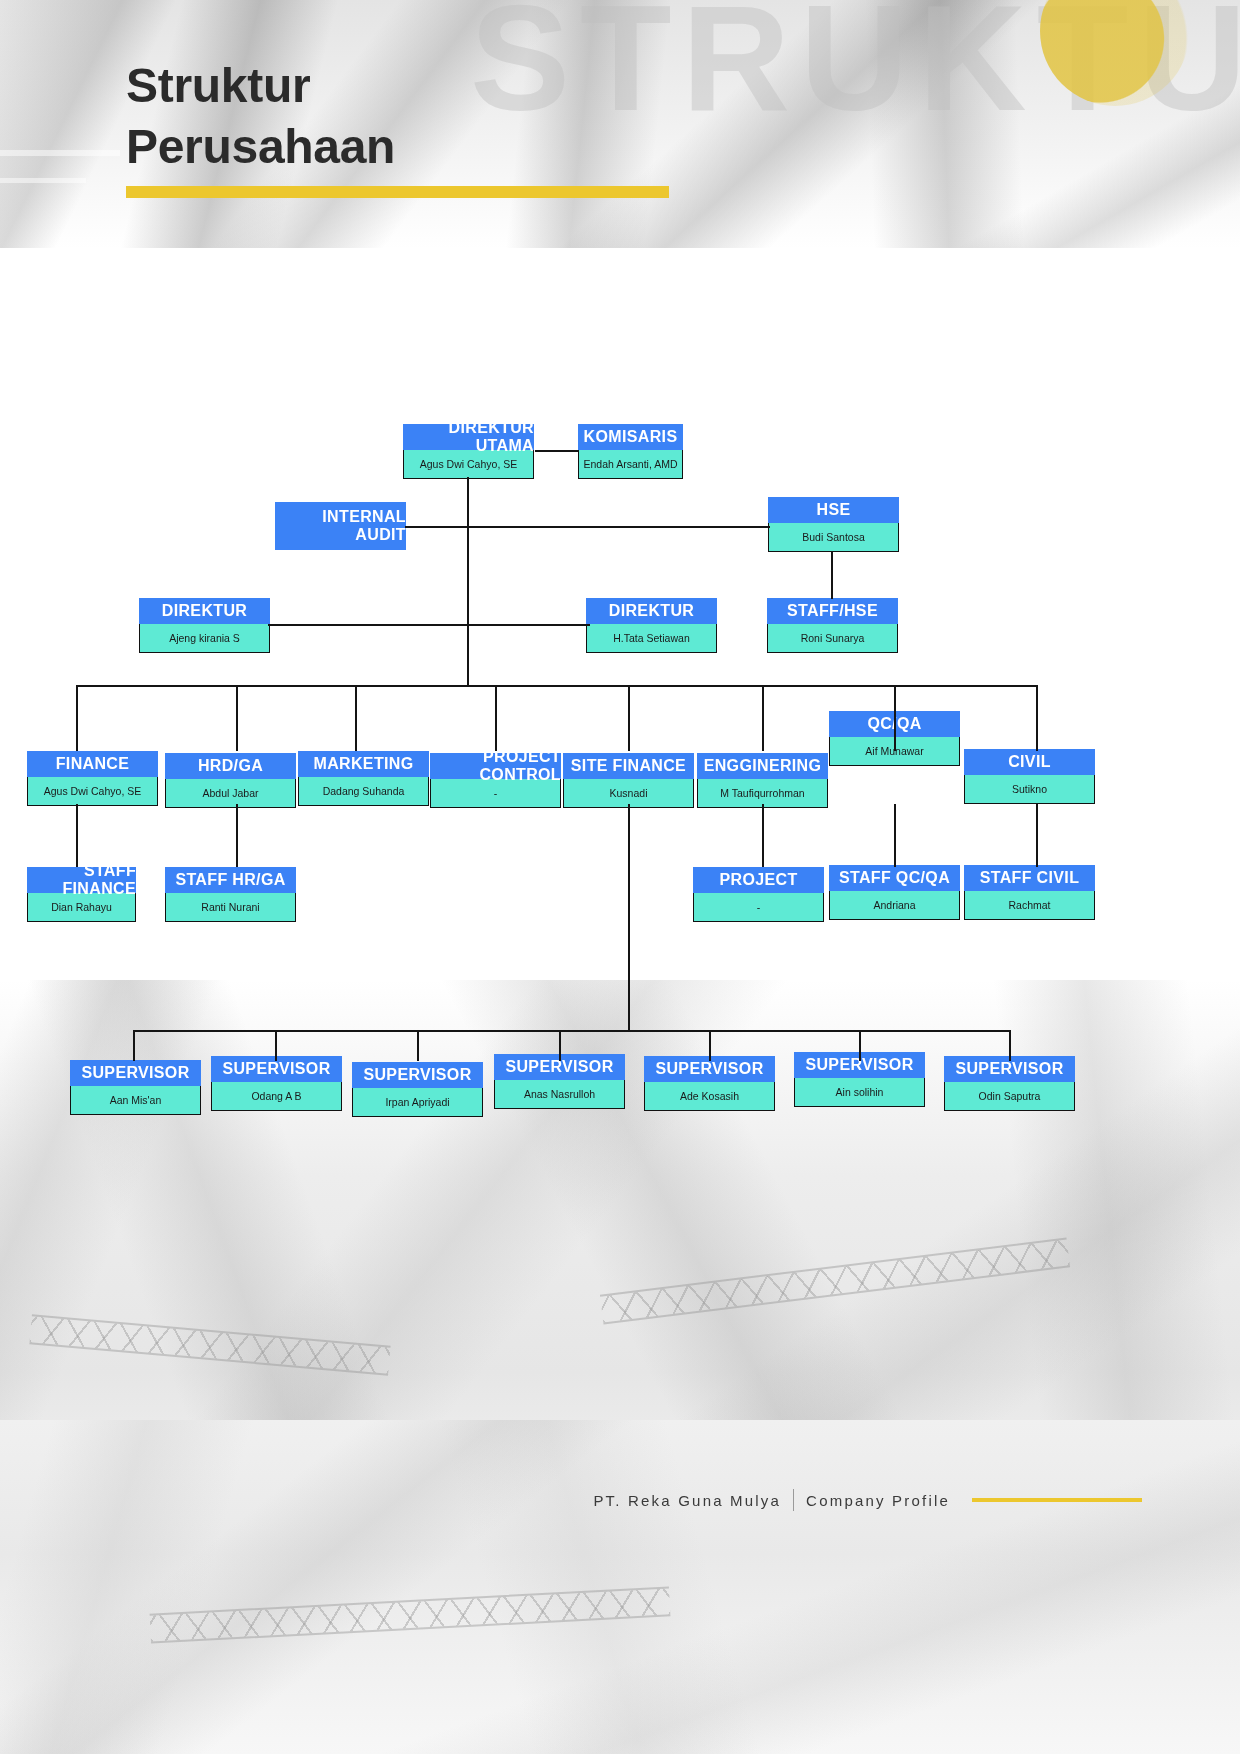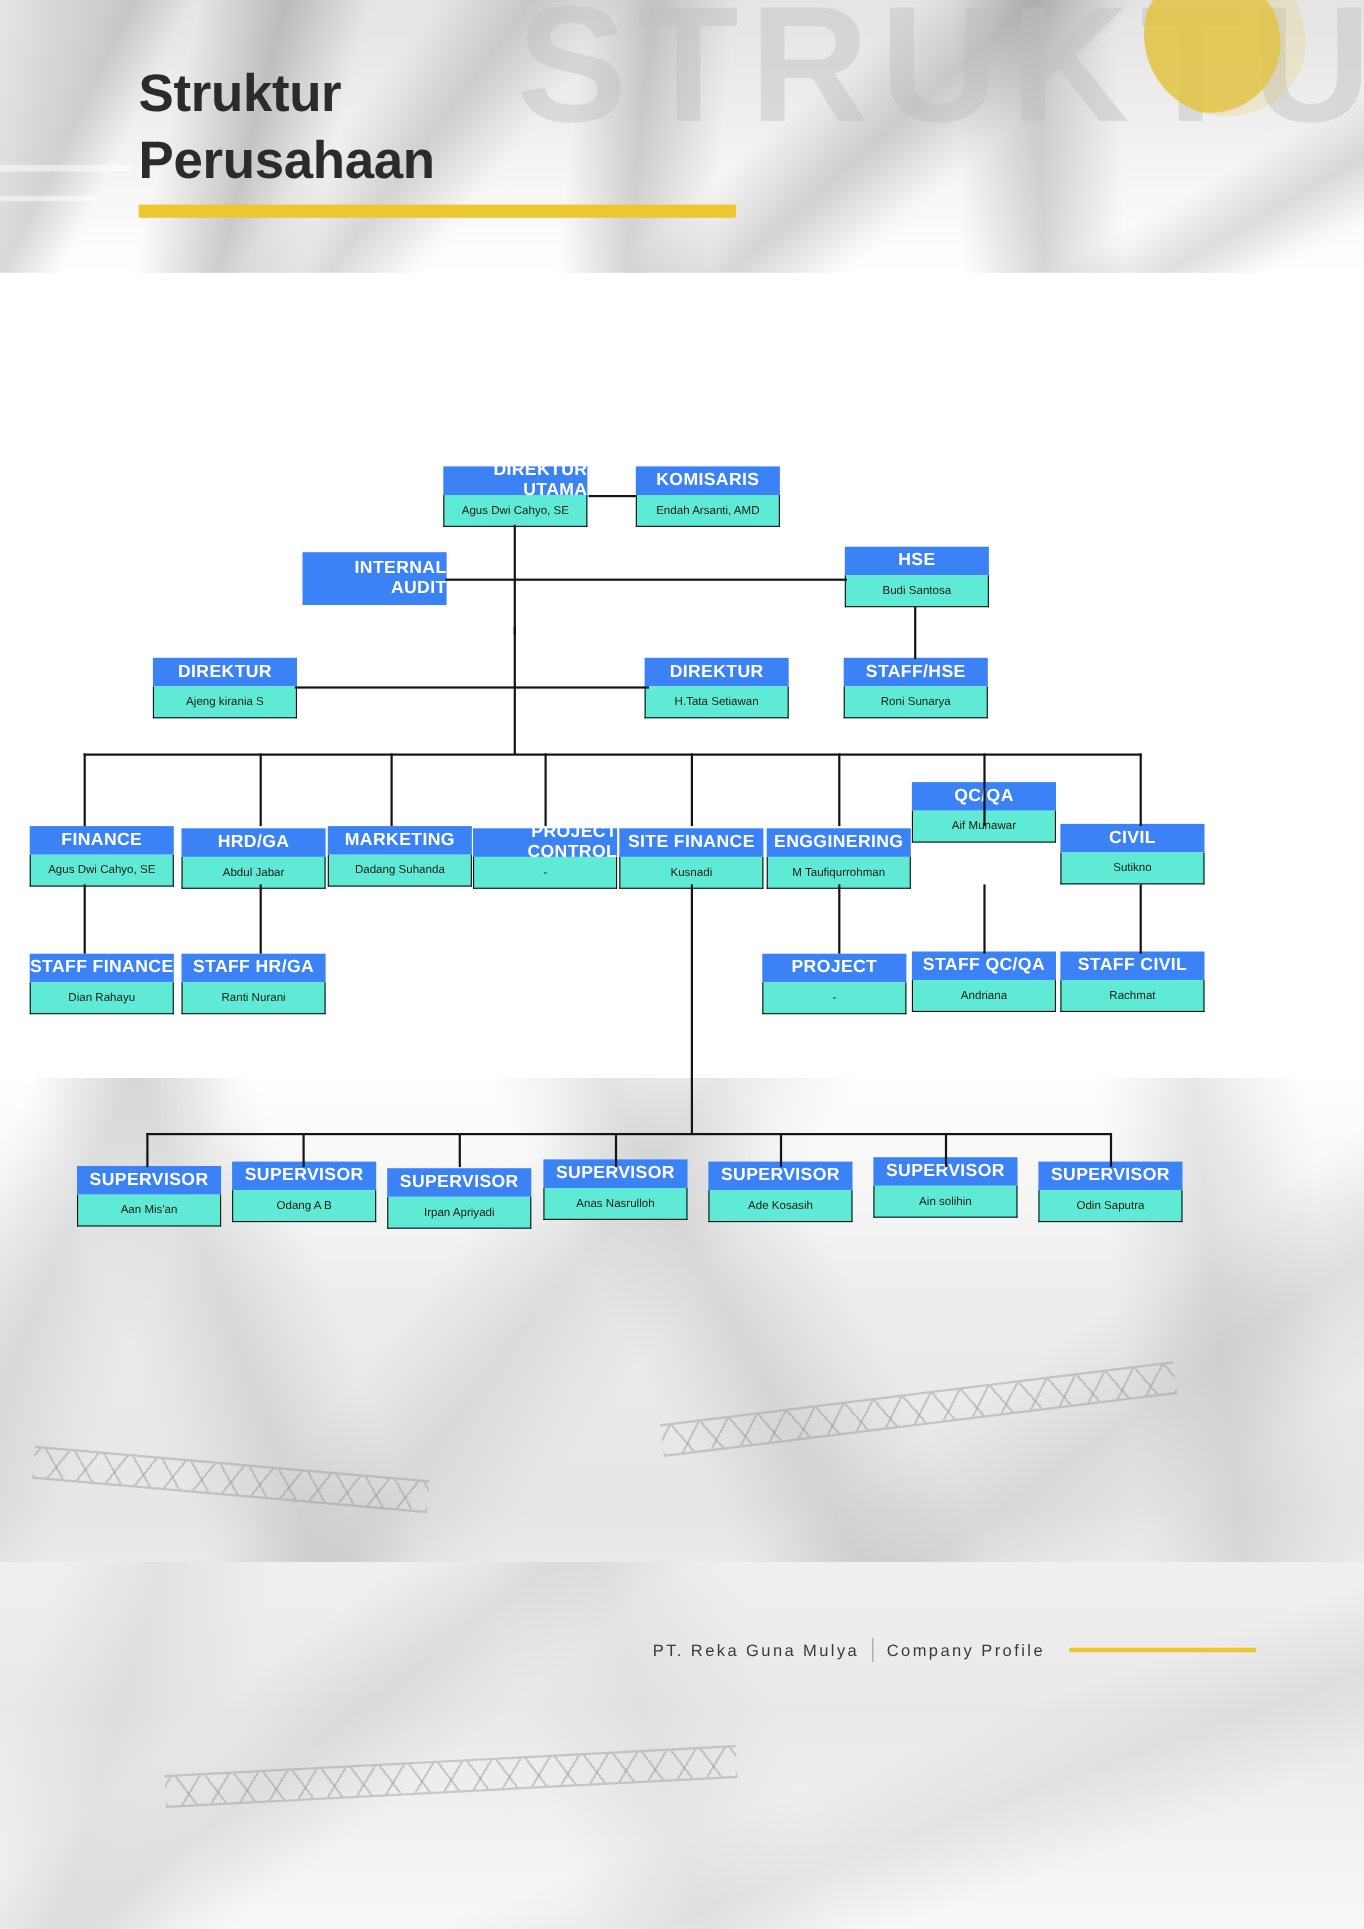--- a/index.html
+++ b/index.html
@@ -137,21 +137,21 @@
   <div class="ln" style="left:417px;top:1030px;width:2px;height:31px;"></div>
   <div class="ln" style="left:559px;top:1030px;width:2px;height:31px;"></div>
   <div class="ln" style="left:709px;top:1030px;width:2px;height:31px;"></div>
   <div class="ln" style="left:859px;top:1030px;width:2px;height:31px;"></div>
   <div class="ln" style="left:1009px;top:1030px;width:2px;height:31px;"></div>
 
   <div class="node" style="left:403px;top:424px;width:131px;">
     <div class="ttl">DIREKTUR UTAMA</div>
     <div class="nm">Agus Dwi Cahyo, SE</div>
   </div>
-  <div class="node" style="left:578px;top:424px;width:131px;">
+  <div class="node" style="left:578px;top:424px;width:105px;">
     <div class="ttl">KOMISARIS</div>
     <div class="nm">Endah Arsanti, AMD</div>
   </div>
 
   <div class="node solid" style="left:275px;top:502px;width:131px;">
     <div class="ttl">INTERNAL AUDIT</div>
   </div>
   <div class="node" style="left:768px;top:497px;width:131px;">
     <div class="ttl">HSE</div>
     <div class="nm">Budi Santosa</div>
@@ -196,21 +196,21 @@
   </div>
   <div class="node" style="left:829px;top:711px;width:131px;">
     <div class="ttl">QC/QA</div>
     <div class="nm">Aif Munawar</div>
   </div>
   <div class="node" style="left:964px;top:749px;width:131px;">
     <div class="ttl">CIVIL</div>
     <div class="nm">Sutikno</div>
   </div>
 
-  <div class="node" style="left:27px;top:867px;width:131px;">
+  <div class="node" style="left:27px;top:867px;width:109px;">
     <div class="ttl">STAFF FINANCE</div>
     <div class="nm">Dian Rahayu</div>
   </div>
   <div class="node" style="left:165px;top:867px;width:131px;">
     <div class="ttl">STAFF HR/GA</div>
     <div class="nm">Ranti Nurani</div>
   </div>
   <div class="node" style="left:693px;top:867px;width:131px;">
     <div class="ttl">PROJECT</div>
     <div class="nm">-</div>

